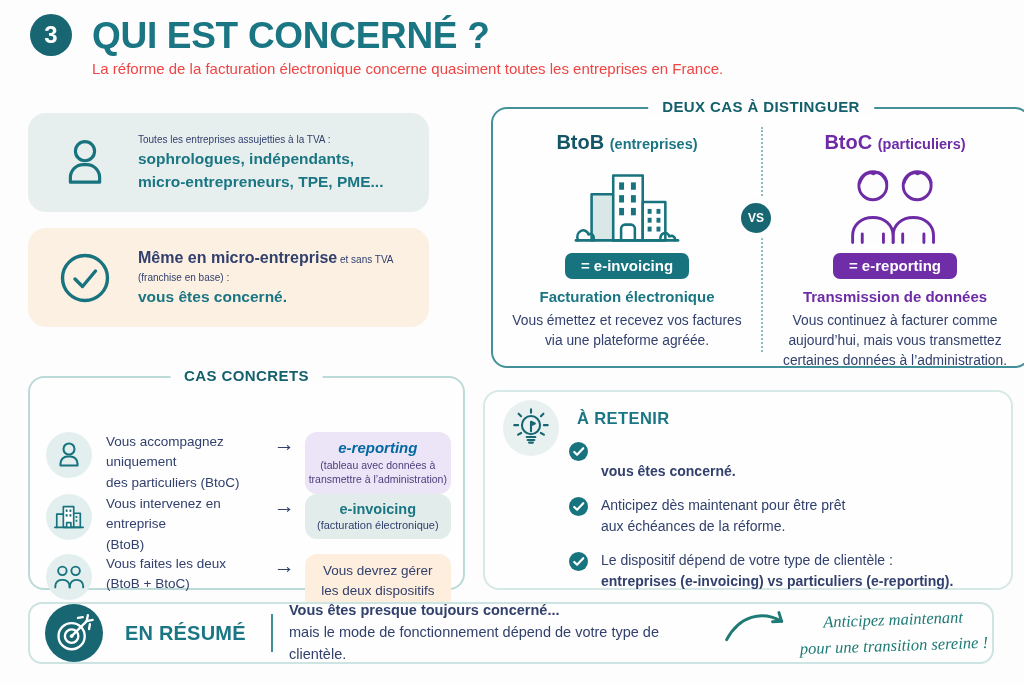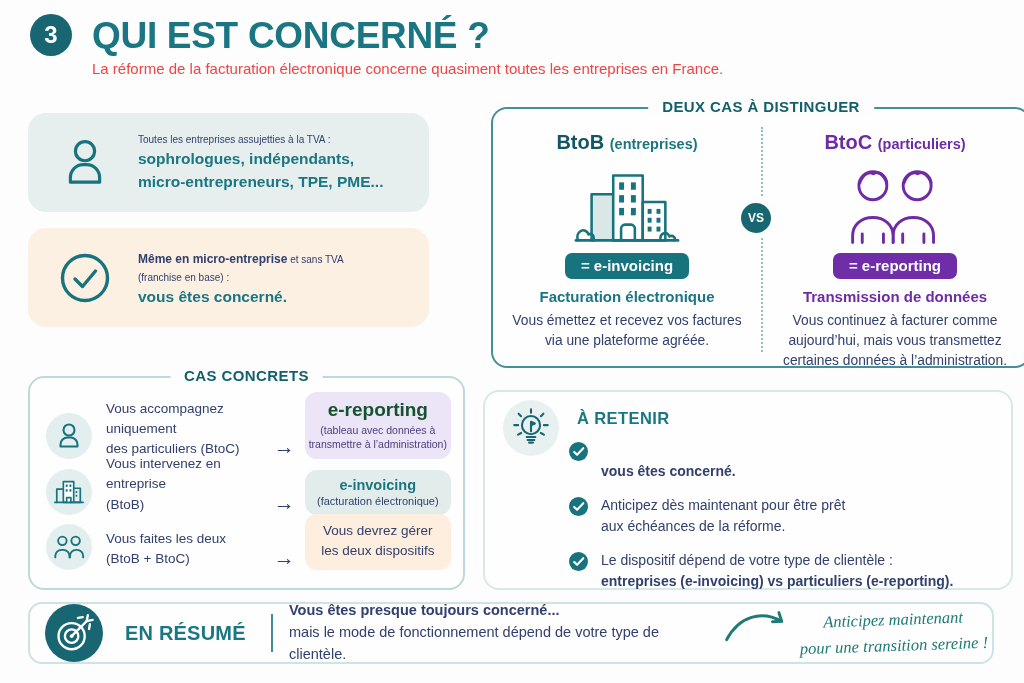--- a/index.html
+++ b/index.html
@@ -17,21 +17,21 @@
   .page-subtitle { position:absolute; left:92px; top:60px; font-size:15px; color:#ef4444; }
 
   
   .card { position:absolute; left:28px; width:401px; height:99px; border-radius:18px;
     display:flex; align-items:center; padding:0 16px 0 28px; }
   .card-tva { top:113px; background:#e7efee; }
   .card-micro { top:228px; background:#fcf0e3; }
   .card .art { flex:none; width:58px; display:flex; justify-content:center; }
   .card .txt { margin-left:24px; line-height:1.5; }
   .navy { color:#32406d; font-size:10px; }
-  .navy-b { color:#32406d; font-size:12px; font-weight:bold; }
+  .navy-b { color:#32406d; font-size:16px; font-weight:bold; }
   .teal-b { color:#1a7683; font-size:15.5px; font-weight:bold; }
   .blk { display:block; }
 
   
   .dc-box { position:absolute; left:455px; top:107px; width:540px; height:261px;
     border:2px solid #44909a; border-radius:16px; background:#fefefe;margin-left:36px; }
   .box-cap { position:absolute; top:-11px; left:50%; transform:translateX(-50%);
     background:#fdfdfd; padding:0 14px; font-size:15px; font-weight:bold;
     letter-spacing:0.4px; color:#135f6b; white-space:nowrap; }
   .dc-divider { position:absolute; left:268px; top:18px; bottom:14px; width:0;
@@ -49,29 +49,29 @@
   .dc-pill { display:inline-block; margin-top:7px; padding:4px 16px 5px; border-radius:7px;
     color:#fff; font-weight:bold; font-size:15px; }
   .pill-teal { background:#17737e; } .pill-purple { background:#6f2da8; }
   .dc-sub { margin-top:9px; font-weight:bold; font-size:15px; }
   .sub-teal { color:#1a7683; } .sub-purple { color:#6e2ba6; }
   .dc-desc { margin:6px auto 0; font-size:13.8px; color:#32406d; line-height:1.45; width:238px; }
 
   
   .cc-box { position:absolute; left:28px; top:376px; width:437px; height:214px;
     border:2px solid #bcdad8; border-radius:16px; background:#fefefe; }
-  .cc-row { position:absolute; left:12px; right:12px; display:flex; align-items:flex-end; }
+  .cc-row { position:absolute; left:12px; right:12px; display:flex; align-items:flex-start;margin-top:40px; }
   .cc-r1 { top:14px; } .cc-r2 { top:76px; } .cc-r3 { top:136px; }
   .cc-ic { flex:none; width:46px; height:46px; border-radius:50%; background:#e3efee;
     display:flex; align-items:center; justify-content:center; margin-left:4px; }
   .cc-txt { margin-left:14px; width:172px; font-size:13.5px; color:#32406d; line-height:1.5; }
   .cc-arrow { font-size:21px; color:#32406d; margin-right:10px; }
   .cc-pill { width:150px; border-radius:12px; text-align:center; padding:7px 4px 8px; }
   .cc-p1 { background:#ece4f7; } .cc-p2 { background:#e2edeb; } .cc-p3 { background:#fdeedd; }
-  .cc-pt-purple { color:#14532d; font-weight:bold; font-size:19px; display:block; }
+  .cc-pt-purple { color:#0369a1; font-weight:bold; font-size:15px; display:block;font-style:italic; }
   .cc-pt-teal { color:#1a7683; font-weight:bold; font-size:14.5px; display:block; }
   .cc-pn-purple { color:#4a3f7d; font-size:10.5px; line-height:1.35; display:block; margin-top:2px; }
   .cc-pn-navy { color:#32406d; font-size:11px; display:block; margin-top:2px; }
   .cc-p3 .line { color:#32406d; font-size:13.5px; line-height:1.5; display:block; }
 
   
   .ar-box { position:absolute; left:483px; top:390px; width:530px; height:200px;
     border:2px solid #d7e9e7; border-radius:16px; background:#fefefe; }
   .ar-bulb { position:absolute; left:18px; top:8px; width:56px; height:56px; border-radius:50%;
     background:#e8f1f0; display:flex; align-items:center; justify-content:center; }

